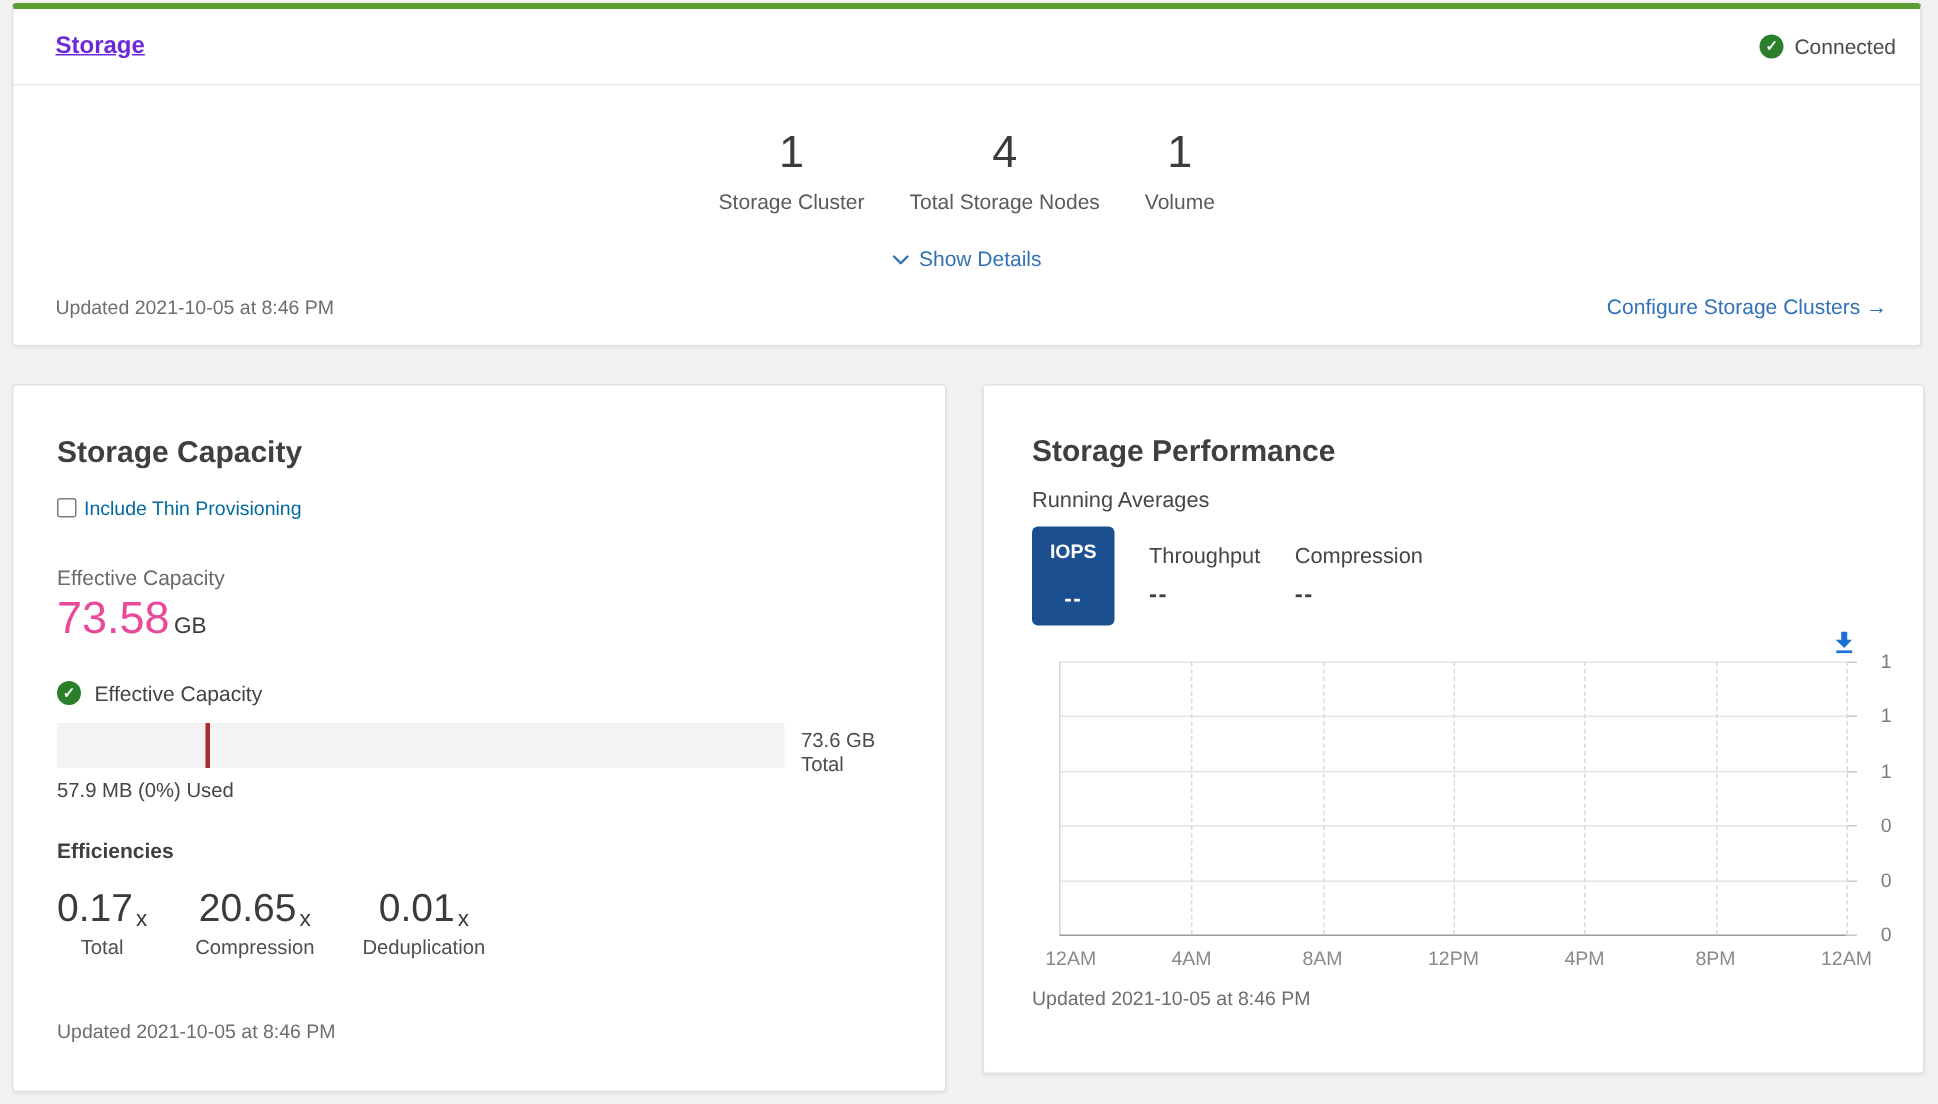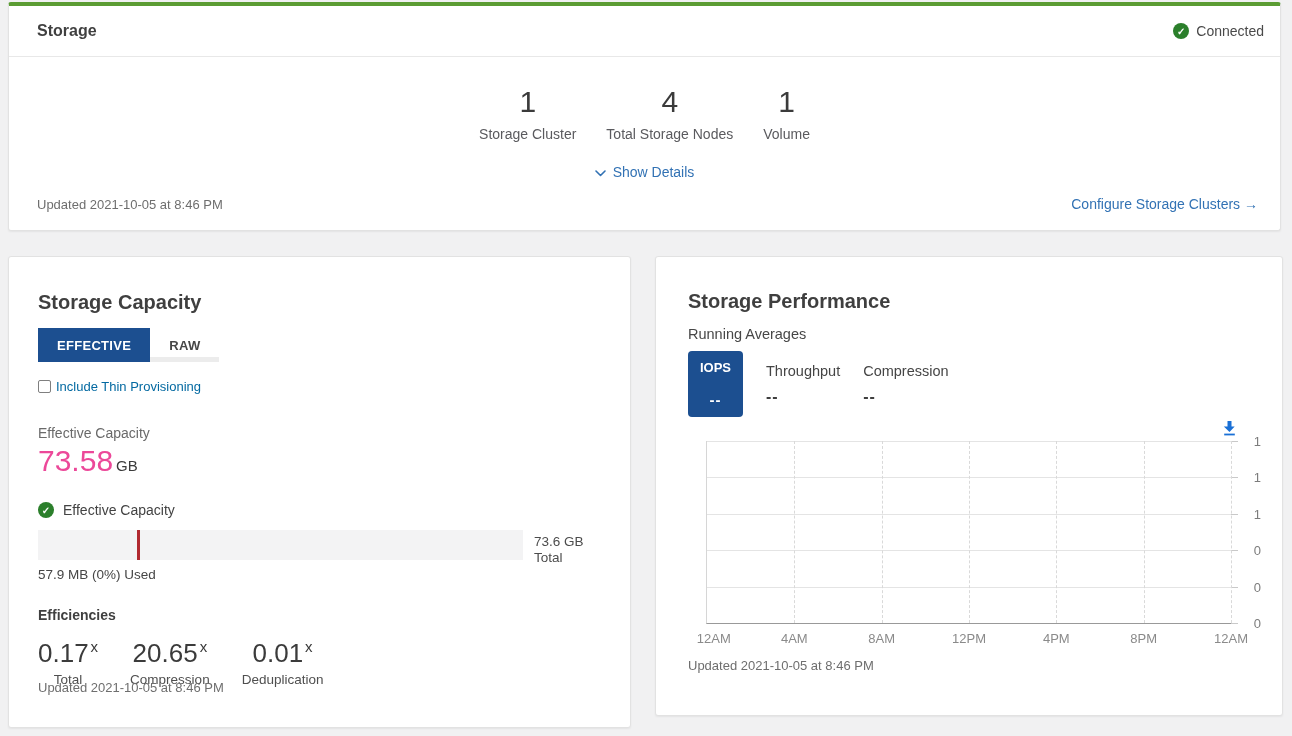--- a/index.html
+++ b/index.html
@@ -20,21 +20,21 @@
   .top-panel {
     margin: 2px 11px 0 8px;
     height: 229px;
     border-top: 4px solid #5b9c33;
     position: relative;
   }
   .panel-header {
     display: flex; align-items: center; justify-content: space-between;
     height: 50px; padding: 0 16px 0 28px;
   }
-  .panel-header h2 { font-size: 16px; font-weight: bold; color: #404040; }
+  .panel-header h2 { font-size: 16px; font-weight: bold; color: #6d28d9; text-decoration: underline; }
   .status { display: flex; align-items: center; gap: 7px; font-size: 14px; color: #4a4a4a; }
   .check-icon {
     width: 16px; height: 16px; border-radius: 50%;
     background: #2b7f2b; color: #fff; font-size: 10px; font-weight: bold;
     display: inline-flex; align-items: center; justify-content: center;
     flex: 0 0 16px;
   }
   .divider { height: 1px; background: #e8e8e8; }
   .stats-row {
     display: flex; justify-content: center; gap: 30px; margin-top: 30px;
@@ -84,21 +84,21 @@
   .bar-row { display: flex; margin-top: 12px; }
   .capacity-bar {
     position: relative; flex: 0 0 485px; height: 30px; background: #f3f3f4;
   }
   .bar-marker { position: absolute; top: 0; bottom: 0; width: 3px; background: #b0292f; }
   .bar-total { padding-left: 11px; font-size: 13.5px; color: #4c4c4c; line-height: 1.2; padding-top: 4px; }
   .used-label { margin-top: 1px; font-size: 13.5px; color: #454545; }
   .eff-title { margin-top: 25px; font-size: 14px; font-weight: bold; color: #3f3f3f; }
   .eff-row { display: flex; gap: 32px; margin-top: 15px; }
   .eff-item { text-align: center; }
-  .eff-value-row { display: inline-flex; align-items: flex-start; gap: 2px; }
+  .eff-value-row { display: inline-flex; align-items: flex-end; gap: 2px; }
   .eff-value { font-size: 26px; color: #3b3b3b; }
   .eff-x { font-size: 15px; color: #3b3b3b; }
   .eff-label { font-size: 13.5px; color: #4f4f4f; margin-top: 3px; }
   .capacity-updated { position: absolute; left: 29px; bottom: 32px; }
 
   
   .performance-panel { width: 628px; height: 460px; padding: 0 32px; position: relative; }
   .performance-panel .card-title { margin-top: 33px; }
   .perf-subtitle { margin-top: 13px; font-size: 14.5px; color: #474747; }
   .metrics-row { display: flex; gap: 23px; margin-top: 9px; align-items: flex-start; }
@@ -175,24 +175,20 @@
       <span class="updated-text">Updated 2021-10-05 at 8:46 PM</span>
       <a class="link">Configure Storage Clusters →</a>
     </div>
   </section>
 
   <div class="bottom-row">
 
     <section class="panel capacity-panel">
       <h2 class="card-title">Storage Capacity</h2>
 
-      <div class="tabs">
-        <div class="tab selected">EFFECTIVE</div>
-        <div class="tab unselected">RAW</div>
-      </div>
 
       <div class="checkbox-row">
         <input type="checkbox" id="thinprov" style="">
         <label for="thinprov">Include Thin Provisioning</label>
       </div>
 
       <div class="cap-label">Effective Capacity</div>
       <div class="cap-value-row">
         <span class="cap-value">73.58</span>
         <span class="cap-unit">GB</span>

